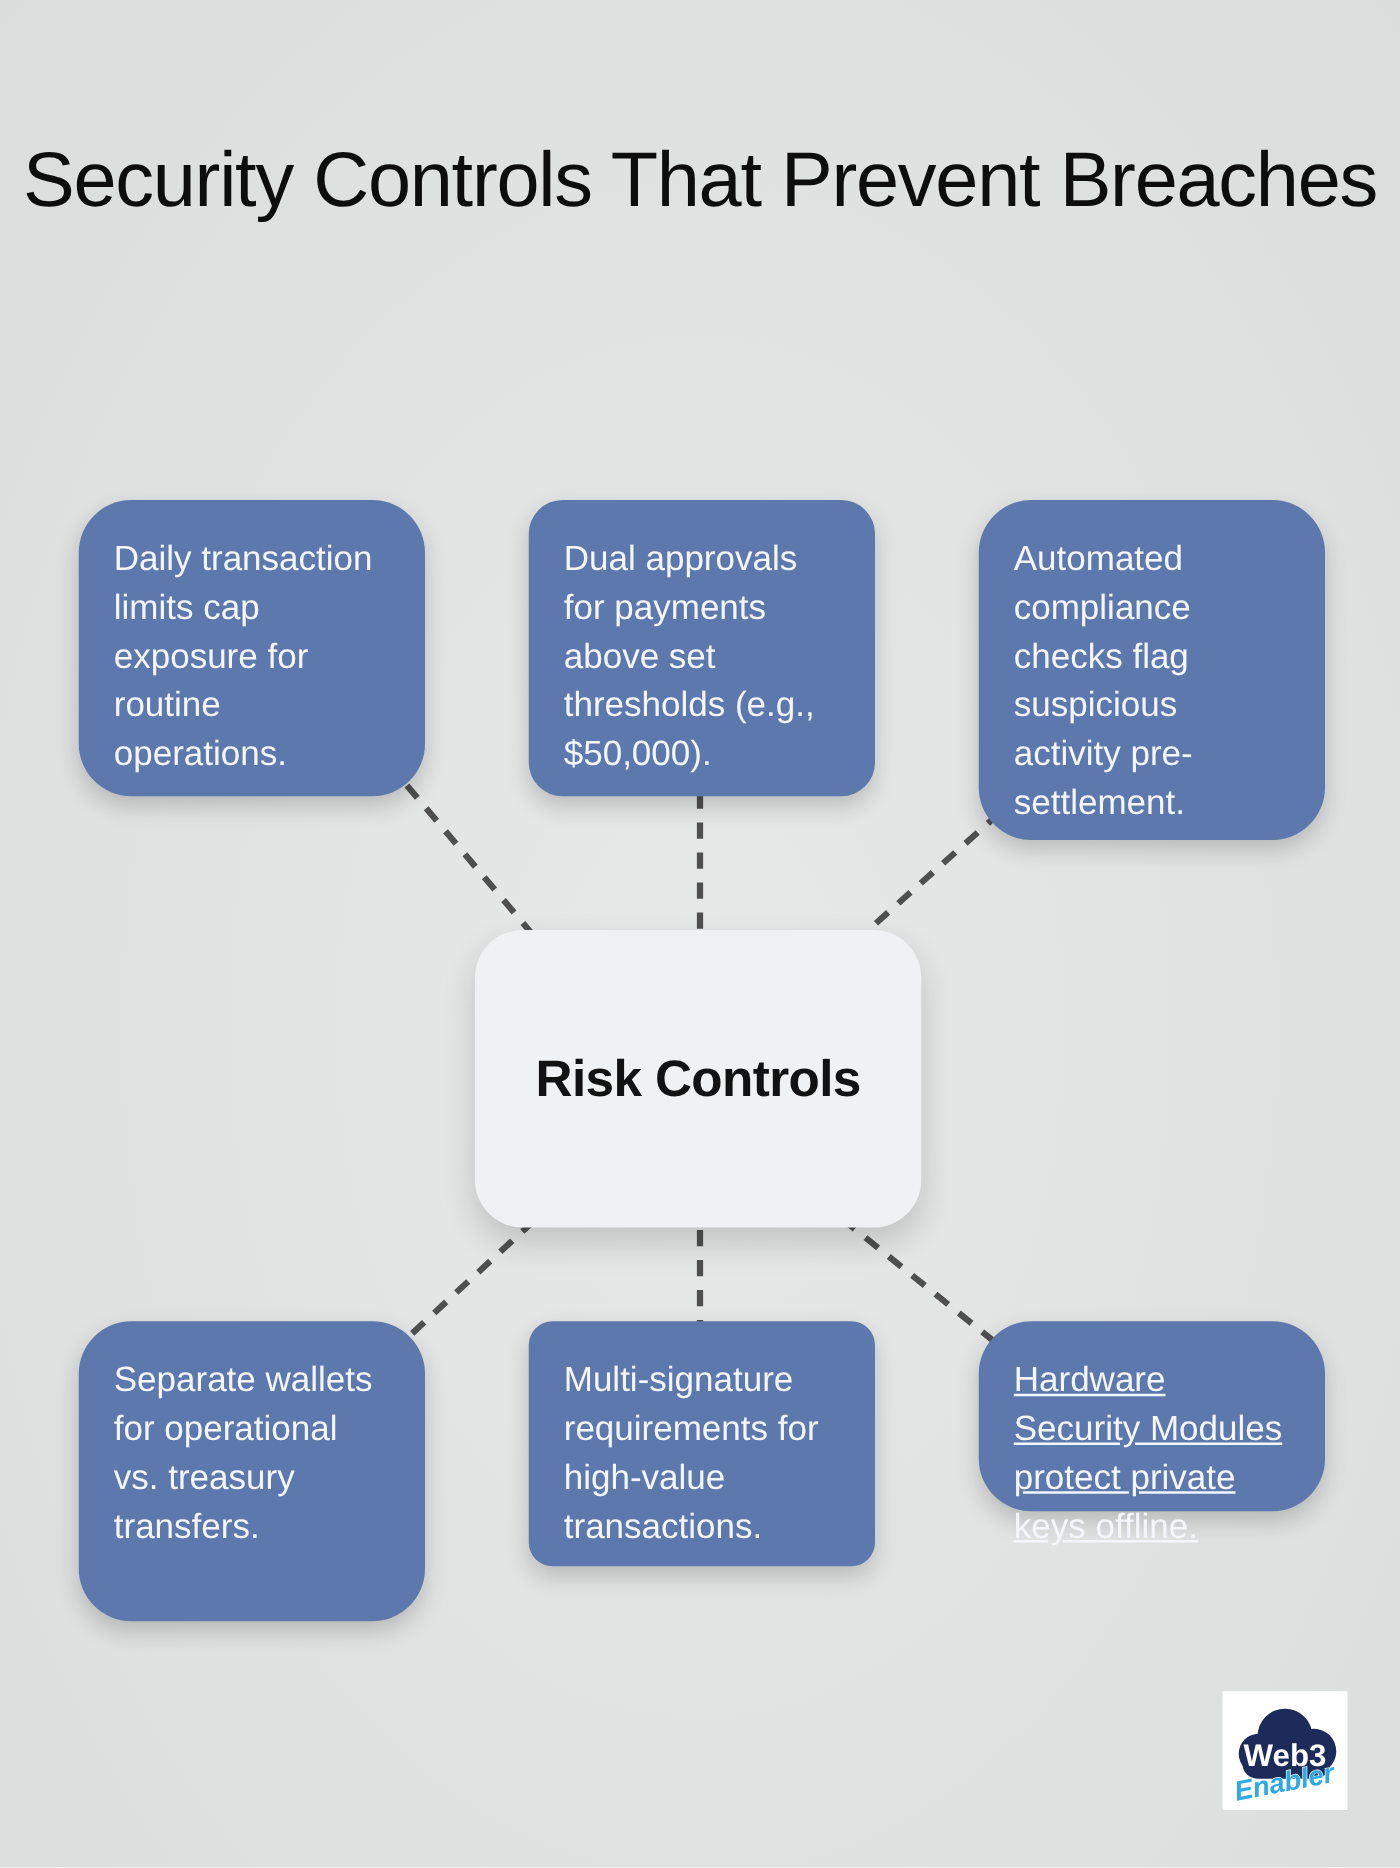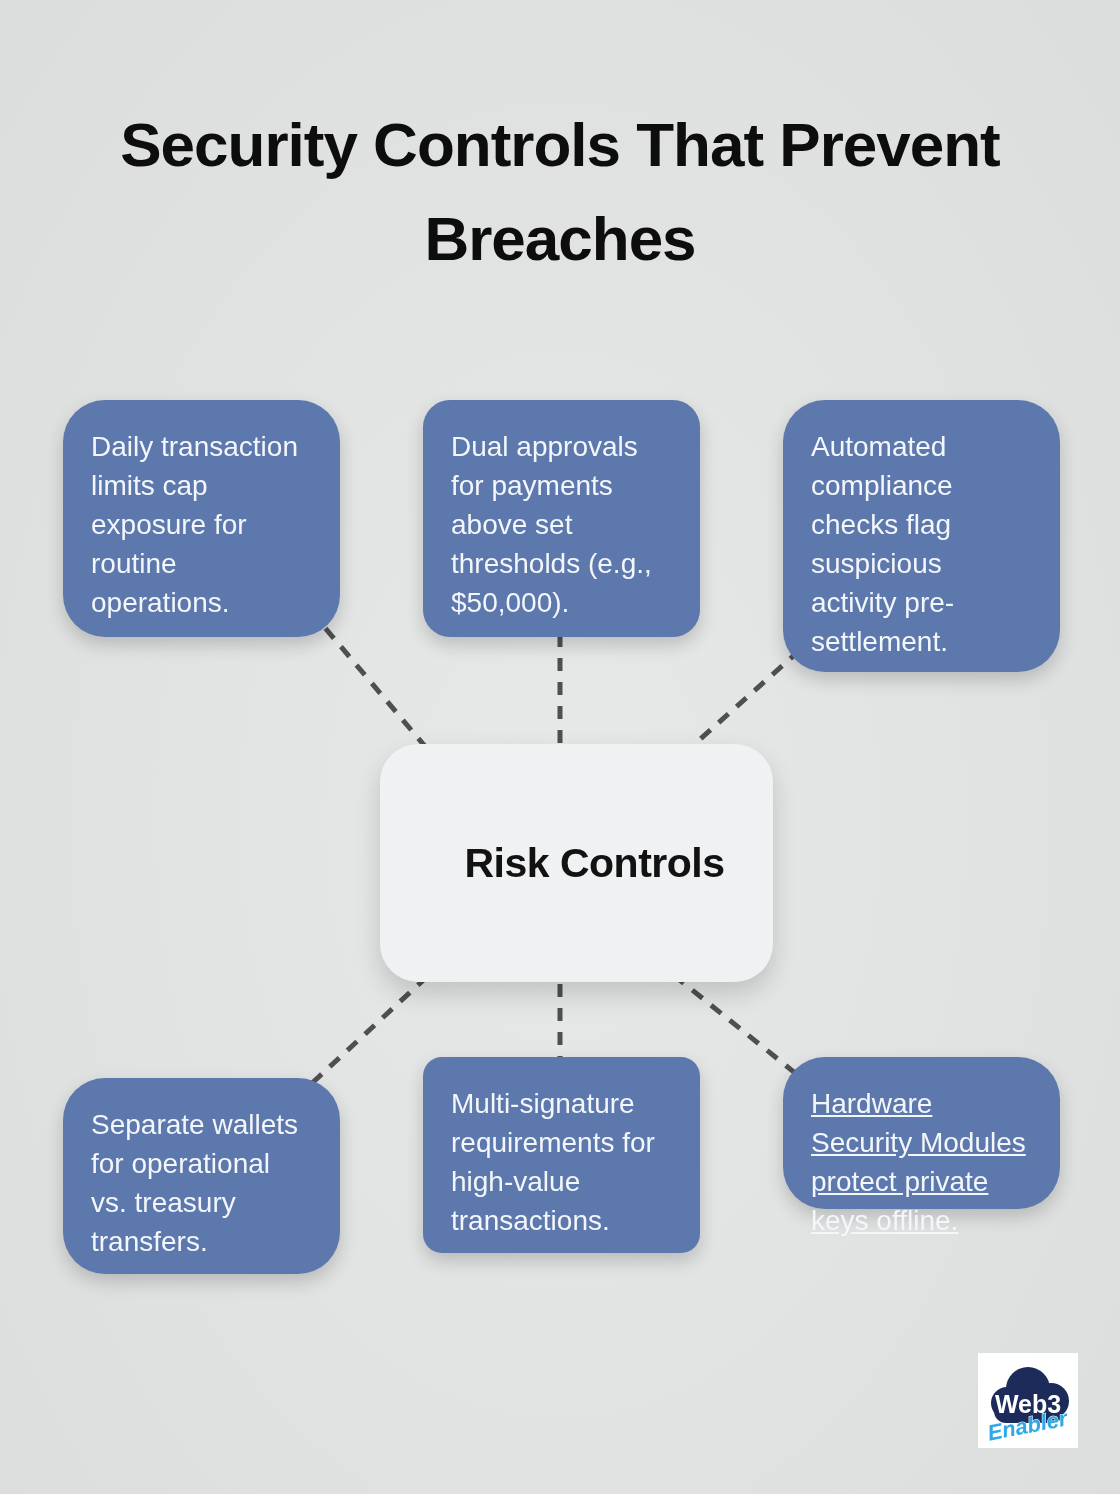--- a/index.html
+++ b/index.html
@@ -3,43 +3,43 @@
 <meta charset="utf-8">
 <style>
   html,body{margin:0;padding:0;}
   body{
     width:1120px;height:1494px;position:relative;overflow:hidden;
     font-family:"Liberation Sans", sans-serif;
     background:radial-gradient(ellipse at 50% 55%, var(--background_light) 0%, var(--background) 60%, var(--background_dark) 100%);
   }
   .title{
     position:absolute;top:98px;left:0;width:1120px;margin:0;
-    text-align:center;font-size:62px;line-height:94px;font-weight:700;
+    text-align:center;font-size:62px;line-height:94px;font-weight:400;
     letter-spacing:-1px;color:var(--title_text);
   }
   .connectors{position:absolute;top:0;left:0;width:1120px;height:1494px;}
   .connectors line{stroke:var(--connector);stroke-width:5;stroke-dasharray:13 11;}
   .node{
     position:absolute;width:277px;border-radius:42px;
     background:var(--node_fill);color:var(--node_text);
     box-shadow:0 8px 18px rgba(0,0,0,0.18);
     box-sizing:border-box;padding:27px 28px;
     font-size:28px;line-height:39px;
   }
   .node-tl{left:63px;top:400px;height:237px;}
   .node-tc{left:423px;top:400px;height:237px;border-radius:27px;}
   .node-tr{left:783px;top:400px;height:272px;}
-  .node-bl{left:63px;top:1057px;height:196px;margin-top:21px;}
+  .node-bl{left:63px;top:1057px;height:240px;}
   .node-bc{left:423px;top:1057px;height:196px;border-radius:19px;}
   .node-br{left:783px;top:1057px;height:152px;text-decoration:underline;}
   .center-node{
     position:absolute;left:380px;top:744px;width:357px;height:238px;
     border-radius:38px;background:var(--center_fill);
     box-shadow:0 12px 26px rgba(0,0,0,0.16);
-    display:flex;align-items:center;justify-content:center;padding-left:36px;
+    display:flex;align-items:center;justify-content:center;
   }
   .center-node span{
     font-size:41px;font-weight:700;color:var(--center_text);letter-spacing:-0.5px;
   }
   .logo{
     position:absolute;left:978px;top:1353px;width:100px;height:95px;
     background:#ffffff;
   }
 </style>
 </head>

